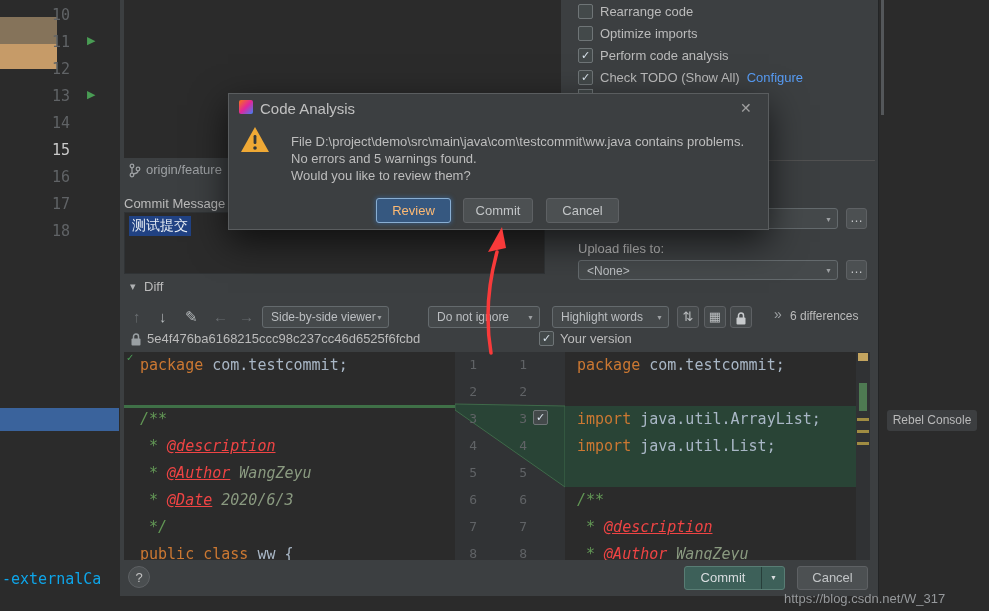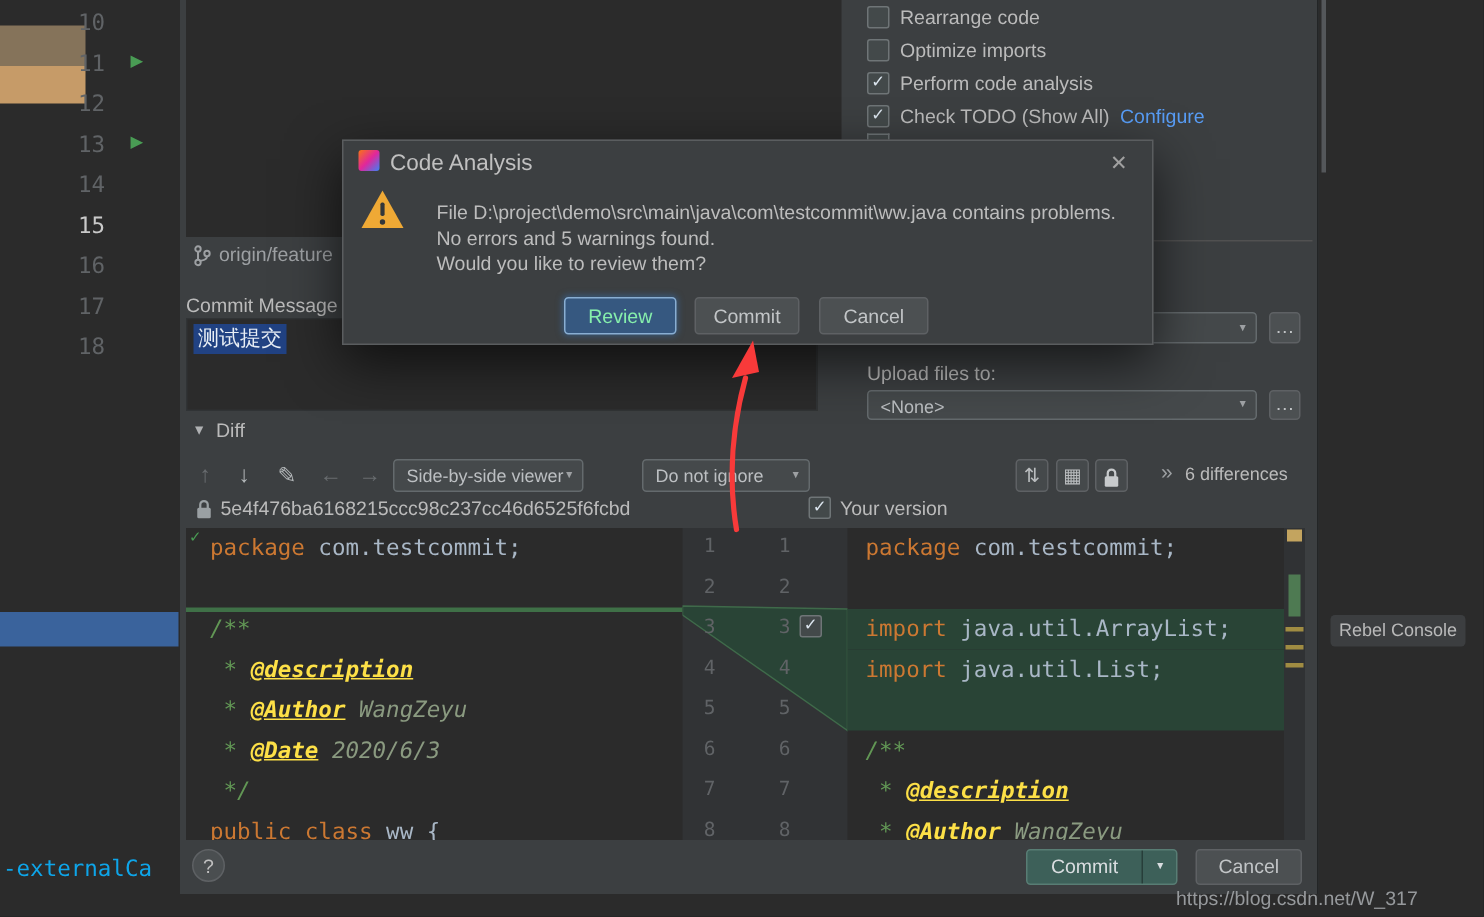--- a/index.html
+++ b/index.html
@@ -38,21 +38,21 @@
         border-radius:3px;color:#b9bcbe;text-align:center;line-height:20px;font-size:13px;
         box-sizing:border-box;cursor:pointer;}
 
   
   .crow{position:absolute;left:0;right:0;height:27px;line-height:27px;white-space:pre;
         font:15px/27px "DejaVu Sans Mono",monospace;}
   .crow.green{background:#294436;}
   .tk-kw{color:#cc7832;}
   .tk-pl{color:#a9b7c6;}
   .tk-cm{color:#629755;font-style:italic;}
-  .tk-tg{color:#fde047;font-style:italic;text-decoration:underline;font-weight:bold;}
+  .tk-tg{color:#ef4444;font-style:italic;text-decoration:underline;font-weight:normal;}
   .tk-cv{color:#8a9a80;font-style:italic;}
   .dnum{position:absolute;width:20px;text-align:right;color:#606366;
         font:13px "DejaVu Sans Mono",monospace;}
 
   svg{display:block;}
 </style>
 </head>
 <body>
 
 <div id="root">
@@ -146,20 +146,24 @@
     <span class="tico" style="left:65px;color:#b4b8ba;">✎</span>
     <span class="tico" style="left:93px;color:#686c6f;">←</span>
     <span class="tico" style="left:119px;color:#686c6f;">→</span>
 
     <div class="dd" style="left:142px;top:306px;width:127px;height:22px;">
       <span class="val" style="line-height:20px;">Side-by-side viewer</span>
       <span class="arr">▼</span>
     </div>
     <div class="dd" style="left:308px;top:306px;width:112px;height:22px;">
       <span class="val" style="line-height:20px;">Do not ignore</span>
+      <span class="arr">▼</span>
+    </div>
+    <div class="dd" style="left:432px;top:306px;width:117px;height:22px;">
+      <span class="val" style="line-height:20px;">Highlight words</span>
       <span class="arr">▼</span>
     </div>
 
     <div class="tbtn" style="left:557px;top:306px;">
       <span>⇅</span>
     </div>
     <div class="tbtn" style="left:584px;top:306px;">
       <span>▦</span>
     </div>
     <div class="tbtn" style="left:610px;top:306px;padding-top:4px;">
@@ -272,21 +276,21 @@
       </svg>
     </span>
 
     <div class="abs" style="left:62px;top:39px;font-size:13px;color:#bdbdbd;line-height:17px;white-space:nowrap;">
       <div>File D:\project\demo\src\main\java\com\testcommit\ww.java contains problems.</div>
       <div>No errors and 5 warnings found.</div>
       <div>Would you like to review them?</div>
     </div>
 
     <div class="abs" style="left:147px;top:104px;width:75px;height:25px;background:#365880;border:1px solid #89aed2;
-                box-shadow:0 0 4px 1px rgba(56,113,178,0.5);border-radius:3px;color:#86efac;font-size:13px;
+                box-shadow:0 0 4px 1px rgba(56,113,178,0.5);border-radius:3px;color:#fdba74;font-size:13px;
                 line-height:23px;text-align:center;box-sizing:border-box;cursor:pointer;">Review</div>
     <div class="btn" style="left:234px;top:104px;width:70px;height:25px;line-height:23px;">Commit</div>
     <div class="btn" style="left:317px;top:104px;width:73px;height:25px;line-height:23px;">Cancel</div>
   </div>
 
   <svg class="abs" style="left:0;top:0;z-index:60;pointer-events:none;" width="989" height="611" viewBox="0 0 989 611">
     <path d="M491,353 C485,317 489,281 497,252" fill="none" stroke="#f83a3a" stroke-width="3.5" stroke-linecap="round"></path>
     <polygon points="502,227 488,252 506,248" fill="#f83a3a"></polygon>
   </svg>
 

